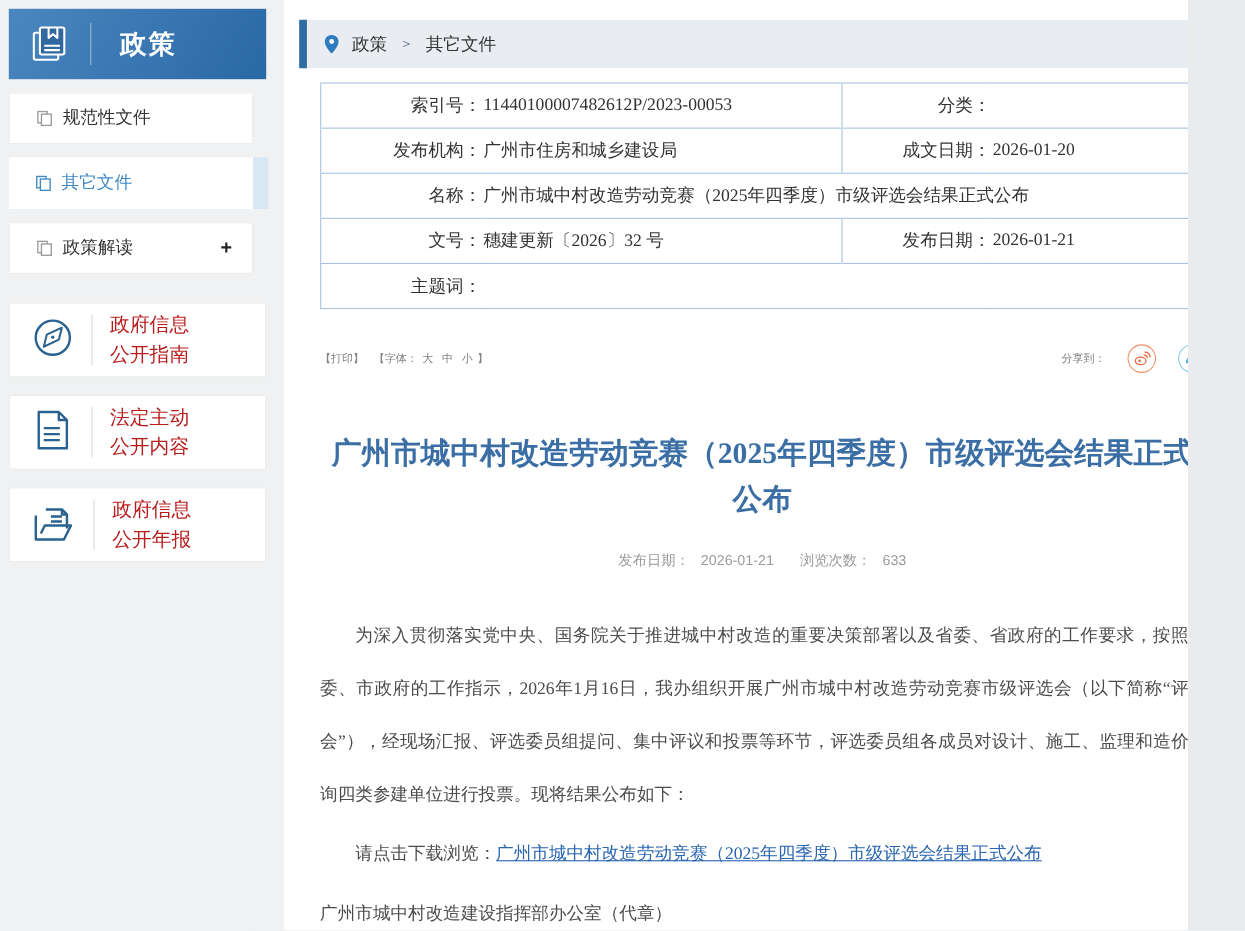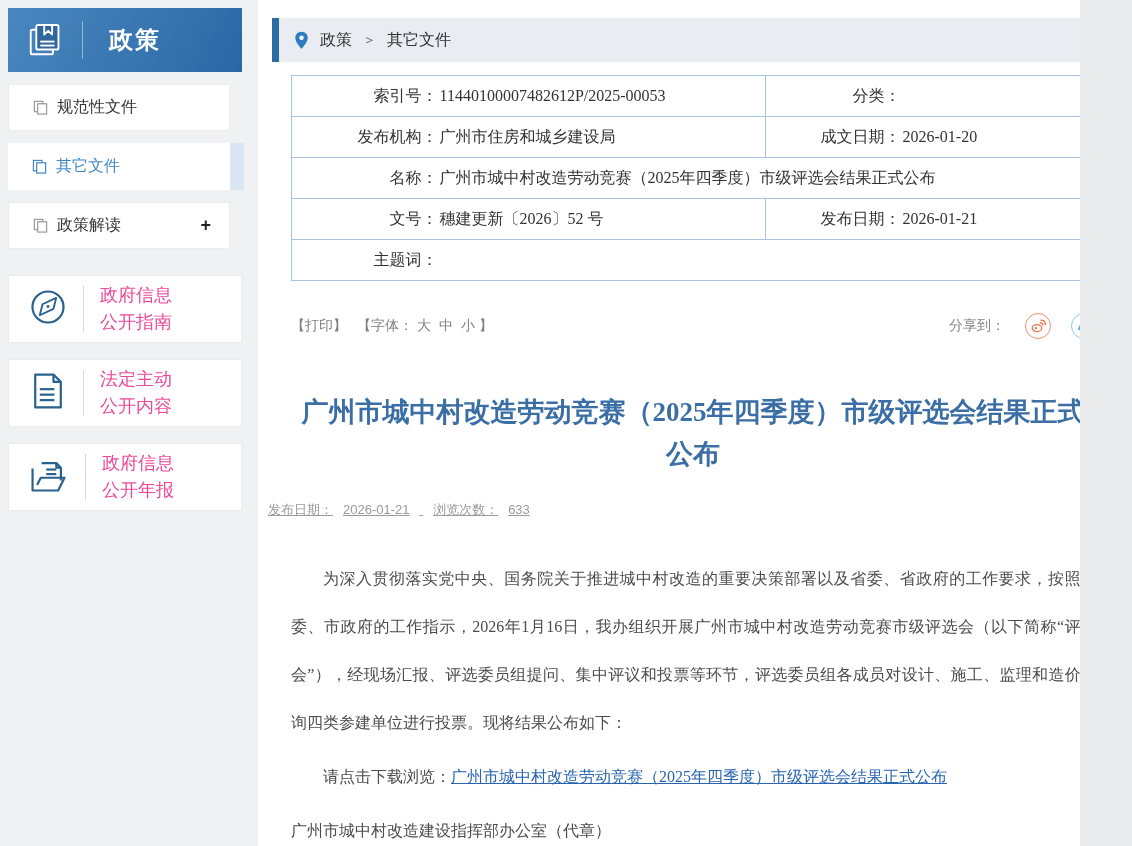--- a/index.html
+++ b/index.html
@@ -34,21 +34,21 @@
   .nav-item.active { width:236px; border:none;
     background:linear-gradient(to right,#ffffff 0,#ffffff 222px,#d9e6f3 222px); }
   .nav-item.active .nav-label { color:#4189c4; }
   .nav-item .plus { margin-left:auto; margin-right:18px; font-size:18px; color:#222; font-weight:bold; }
   .info-card {
     width:234px; height:68px; margin-top:16px; background:#fff; border:1px solid #ececec;
     display:flex; align-items:center; padding-left:18px; cursor:pointer;
   }
   .info-card.gap-lg { margin-top:26px; }
   .info-card .vdiv { width:1px; height:46px; background:#d9d9d9; margin:0 16px 0 14px; }
-  .info-card .card-label { font-size:18px; color:#ec4899; line-height:27px; }
+  .info-card .card-label { font-size:18px; color:#b91c1c; line-height:27px; }
   
   .breadcrumb {
     margin:18px 13px 0 14px; height:44px; background:#e9edf2;
     border-left:7px solid #2e6da4; display:flex; align-items:center;
     padding-left:15px; gap:11px; font-size:16px; color:#333;
   }
   .breadcrumb .sep { color:#5c7folder{}7; }
   .breadcrumb .sep { color:#50688a; font-size:13px; }
   .breadcrumb a { color:#333; text-decoration:none; cursor:pointer; }
   
@@ -58,38 +58,38 @@
   }
   .doc-table td { border-top:1px solid #a9c4e0; height:41px; vertical-align:middle; }
   .doc-table tr:first-child td { border-top:1px solid #a9c4e0; }
   .doc-table { border:1px solid #a9c4e0; }
   .doc-table td.lbl { text-align:right; white-space:nowrap; }
   .doc-table td.val { text-align:left; padding-left:2px; }
   .doc-table td.split { border-left:1px solid #a9c4e0; }
   
   .tools {
     margin:32px 31px 0 33px; display:flex; align-items:center; justify-content:space-between;
-    color:#808080; font-size:14px;
+    color:#808080; font-size:10px;
   }
   .tools .left span { cursor:pointer; }
   .tools .font-sizes span { margin:0 4px; cursor:pointer; }
   .share { display:flex; align-items:center; gap:20px; }
   .share-ico {
     width:26px; height:26px; border-radius:50%; display:inline-flex;
     align-items:center; justify-content:center; cursor:pointer; background:#fff;
   }
   .share-ico.weibo { border:1px solid #f0906a; }
   .share-ico.qq { border:1px solid #8ccbed; }
   
   .art-title {
     margin:52px 40px 0 40px; text-align:center; color:#3a6ea5;
     font-family:"Liberation Serif", serif; font-weight:bold;
     font-size:27px; line-height:42px;
   }
-  .art-meta { margin-top:26px; color:#9a9a9a; font-size:13px;text-decoration:underline; }
+  .art-meta { margin-top:26px; text-align:center; color:#9a9a9a; font-size:13px; }
   .art-meta span { margin:0 5px; }
   .art-body {
     margin:36px 31px 0 33px; font-family:"Liberation Serif", serif;
     font-size:16px; color:#4c4c4c; line-height:48px; text-align:justify;
   }
   .art-body p { text-indent:2em; }
   .art-body p + p { margin-top:6px; }
   .art-body a.dl-link { color:#2965b1; text-decoration:underline; cursor:pointer; }
   .sig-line { margin-top:16px; text-indent:0 !important; }
   .date-line { margin-top:14px; text-align:left; text-indent:0 !important;font-family:Liberation Mono, monospace; }
@@ -206,37 +206,37 @@
     <table class="doc-table">
       <colgroup>
           <col style="width:146px">
           <col style="width:328px">
           <col style="width:135px">
           <col style="width:197px">
         </colgroup>
       <tbody>
           <tr>
         <td class="lbl">索引号：</td>
-        <td class="val">11440100007482612P/2025-00053</td>
+        <td class="val">11440100007482612P/2023-00053</td>
         <td class="lbl split">分类：</td>
         <td class="val"></td>
       </tr>
       <tr>
         <td class="lbl">发布机构：</td>
         <td class="val">广州市住房和城乡建设局</td>
         <td class="lbl split">成文日期：</td>
         <td class="val">2026-01-20</td>
       </tr>
       <tr>
         <td class="lbl">名称：</td>
         <td class="val" colspan="3">广州市城中村改造劳动竞赛（2025年四季度）市级评选会结果正式公布</td>
       </tr>
       <tr>
         <td class="lbl">文号：</td>
-        <td class="val">穗建更新〔2026〕52 号</td>
+        <td class="val">穗建更新〔2026〕32 号</td>
         <td class="lbl split">发布日期：</td>
         <td class="val">2026-01-21</td>
       </tr>
       <tr>
         <td class="lbl">主题词：</td>
         <td class="val" colspan="3"></td>
       </tr>
     </tbody>
       </table>
 

